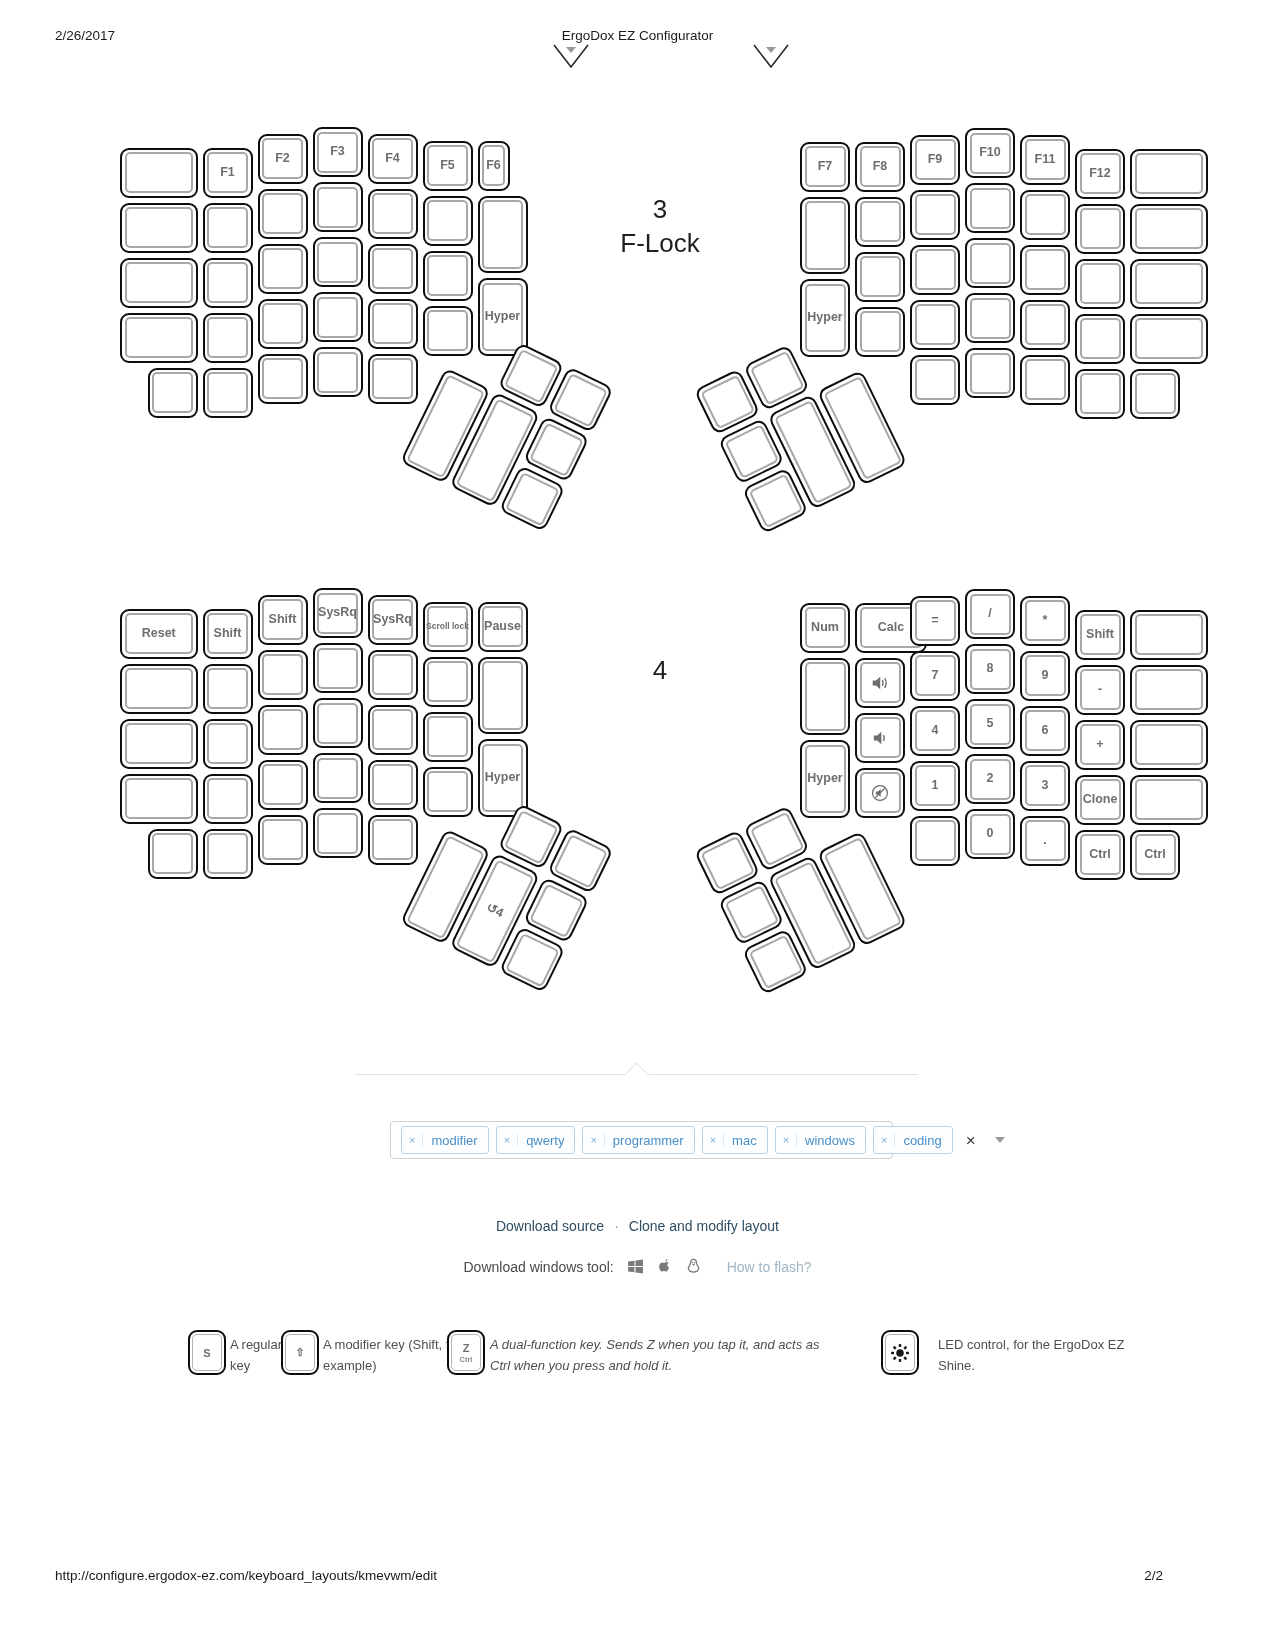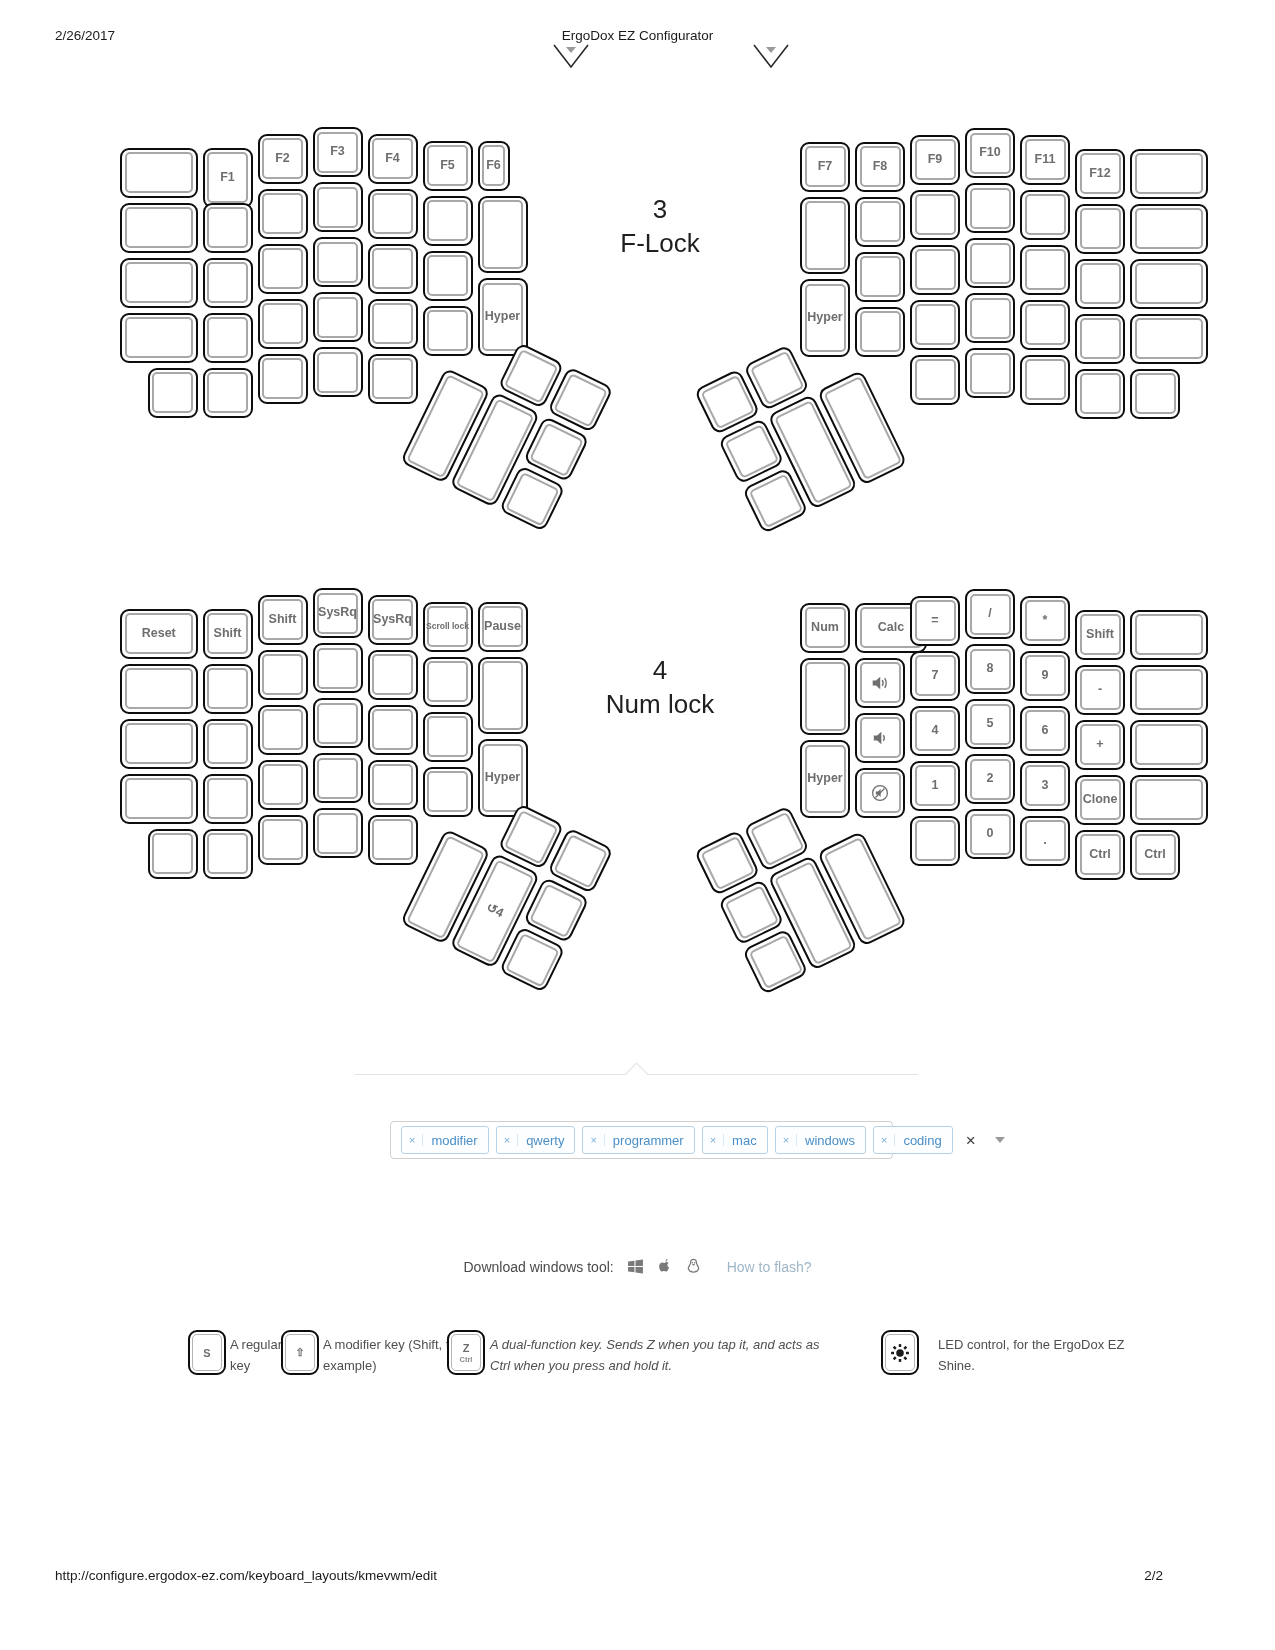--- a/index.html
+++ b/index.html
@@ -87,21 +87,21 @@
           <div class="klabel"></div>
         </div>
         <div class="key" style="left: 0px; top: 130.625px; width: 77.5px; height: 50px;">
           <div class="cap"></div>
           <div class="klabel"></div>
         </div>
         <div class="key" style="left: 0px; top: 185.625px; width: 77.5px; height: 50px;">
           <div class="cap"></div>
           <div class="klabel"></div>
         </div>
-        <div class="key" style="left: 82.5px; top: 20.625px; width: 50px; height: 60px;">
+        <div class="key" style="left: 82.5px; top: 20.625px; width: 50px; height: 50px;">
           <div class="cap"></div>
           <div class="klabel">F1</div>
         </div>
         <div class="key" style="left: 82.5px; top: 75.625px; width: 50px; height: 50px;">
           <div class="cap"></div>
           <div class="klabel"></div>
         </div>
         <div class="key" style="left: 82.5px; top: 130.625px; width: 50px; height: 50px;">
           <div class="cap"></div>
           <div class="klabel"></div>
@@ -384,21 +384,20 @@
           <div class="cap"></div>
           <div class="klabel"></div>
         </div>
         <div class="key" style="left: 110px; top: 55px; width: 50px; height: 105px;">
           <div class="cap"></div>
           <div class="klabel"></div>
         </div>
       </div>
       <div class="layer-label" style="left: 530px; top: 653px;">
         <div>4</div>
-        <div>Num lock</div>
       </div>
       <div class="kb-group" style="left: 120px; top: 588px; width: 165px; height: 165px;">
         <div class="key" style="left: 0px; top: 20.625px; width: 77.5px; height: 50px;">
           <div class="cap"></div>
           <div class="klabel">Reset</div>
         </div>
         <div class="key" style="left: 0px; top: 75.625px; width: 77.5px; height: 50px;">
           <div class="cap"></div>
           <div class="klabel"></div>
         </div>
@@ -752,20 +751,23 @@
         </span>
         <span class="pill">
           <span class="pill-x">×</span>
           <span class="pill-t">coding</span>
         </span>
       </span>
     <span class="clear-x">×</span>
     <span class="dd-caret"></span>
   </div>
 
+  <div class="links-row">
+    <a href="#">Download source</a><span class="dot-sep">·</span><a href="#">Clone and modify layout</a>
+  </div>
 
   <div class="flash-row">
     <span>Download windows tool:</span>
     <span id="os-icons" style="display:inline-flex;gap:12px;margin-left:4px;">
         <a href="#" class="os">
           <svg width="17" height="17" viewBox="0 0 16 16">
             <path d="M1,3.4 L7,2.5 L7,7.6 L1,7.6 Z M8,2.3 L15,1.3 L15,7.6 L8,7.6 Z M1,8.4 L7,8.4 L7,13.5 L1,12.6 Z M8,8.4 L15,8.4 L15,14.7 L8,13.7 Z" fill="#7a7a7a"></path>
           </svg>
         </a>
         <a href="#" class="os">

